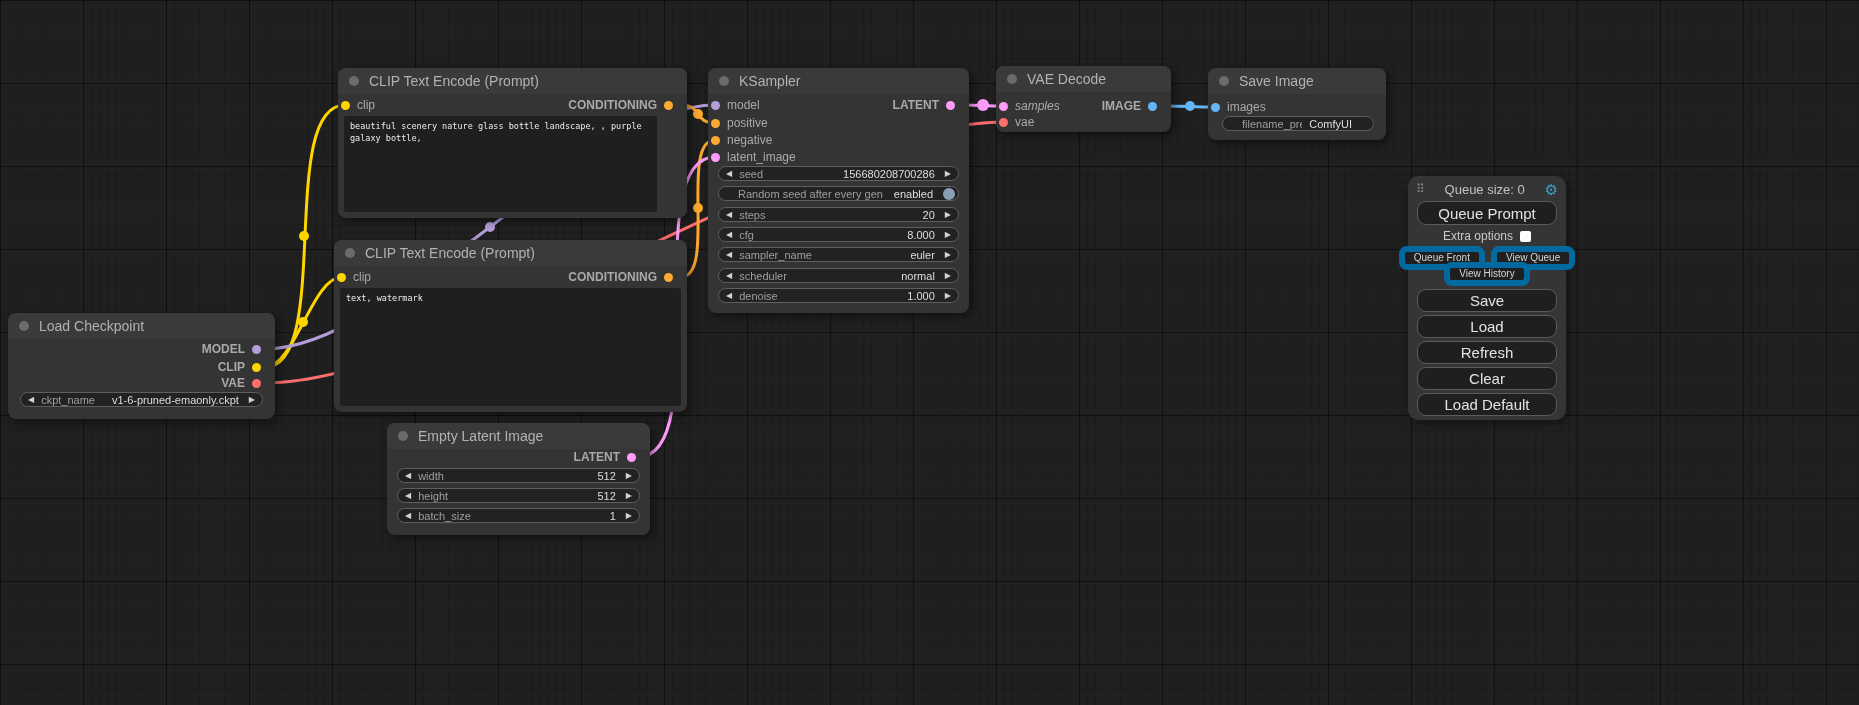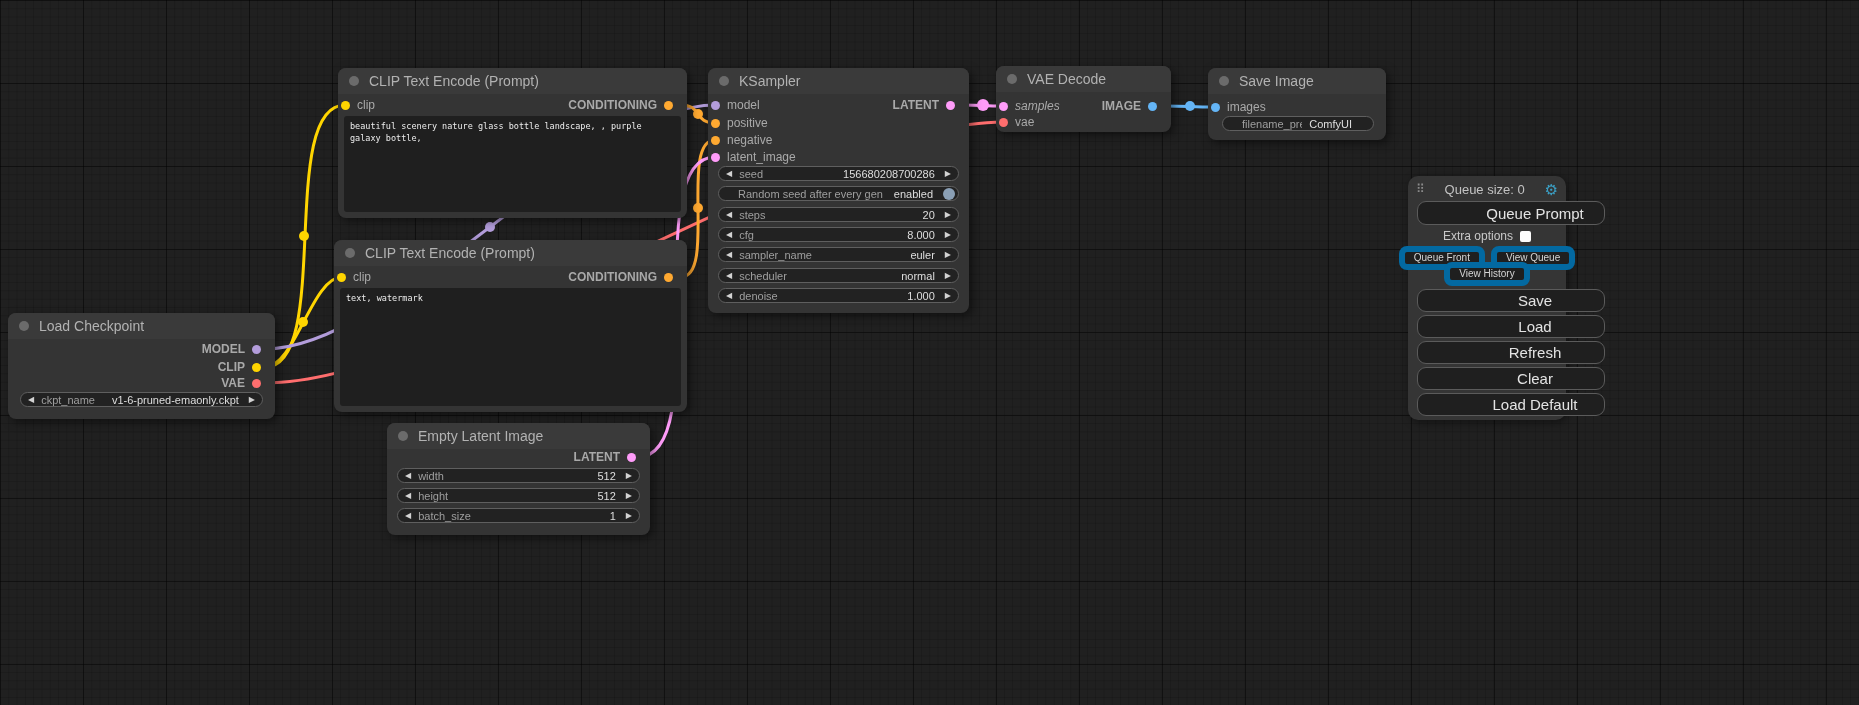--- a/index.html
+++ b/index.html
@@ -46,21 +46,21 @@
   .qpanel{position:absolute;left:1408px;top:176px;width:158px;height:244px;
           background:#353535;border-radius:10px;z-index:3;color:#c6c6c6;
           box-shadow:2px 2px 10px rgba(0,0,0,0.45);}
   .qheader{position:absolute;top:4px;left:8px;right:8px;height:18px;
            display:flex;align-items:center;justify-content:space-between;}
   .drag-handle{color:#8a8a8a;font-size:12px;cursor:move;}
   .queue-size{font-size:13px;color:#c2c2c2;}
   .gear{color:#3B9FC4;font-size:15px;line-height:1;}
   .qbtn{position:absolute;left:9px;width:138px;background:#1f1f1f;
         border:1px solid #5b5b5b;border-radius:9px;color:#e3e3e3;
-        display:flex;align-items:center;justify-content:center;box-sizing:content-box;padding-left:48px;}
+        display:flex;align-items:center;justify-content:center;box-sizing:content-box;}
   .qbtn.big{height:21px;font-size:15px;}
   .extra-row{position:absolute;top:53px;left:0;width:100%;display:flex;
              align-items:center;justify-content:center;gap:7px;font-size:12px;color:#c9c9c9;}
   .checkbox{width:11px;height:11px;background:#fdfdfd;border-radius:2px;}
   .pill-row{position:absolute;left:0;width:100%;display:flex;gap:6px;justify-content:center;}
   .qpill{background:#1f1f1f;border:6px solid #0369a1;border-radius:8px;font-size:10px;
          color:#d5d5d5;padding:0 9px;height:12px;line-height:12px;white-space:nowrap;}
 </style>
 </head>
 <body>
@@ -123,21 +123,21 @@
       <span class="node-title">CLIP Text Encode (Prompt)</span>
     </div>
     <div class="slot in" style="top:30px;">
       <span class="dot clip"></span>
       <span>clip</span>
     </div>
     <div class="slot out" style="top:30px;">
       <span>CONDITIONING</span>
       <span class="dot cond"></span>
     </div>
-    <div class="textarea" style="top:48px;left:6px;width:337px;height:96px;">beautiful scenery nature glass bottle landscape, , purple galaxy bottle,</div>
+    <div class="textarea" style="top:48px;left:6px;width:313px;height:96px;">beautiful scenery nature glass bottle landscape, , purple galaxy bottle,</div>
   </div>
 
   <div class="node" style="left:334px;top:240px;width:353px;height:172px;">
     <div class="node-header">
       <span class="collapse-dot"></span>
       <span class="node-title">CLIP Text Encode (Prompt)</span>
     </div>
     <div class="slot in" style="top:30px;">
       <span class="dot clip"></span>
       <span>clip</span>

